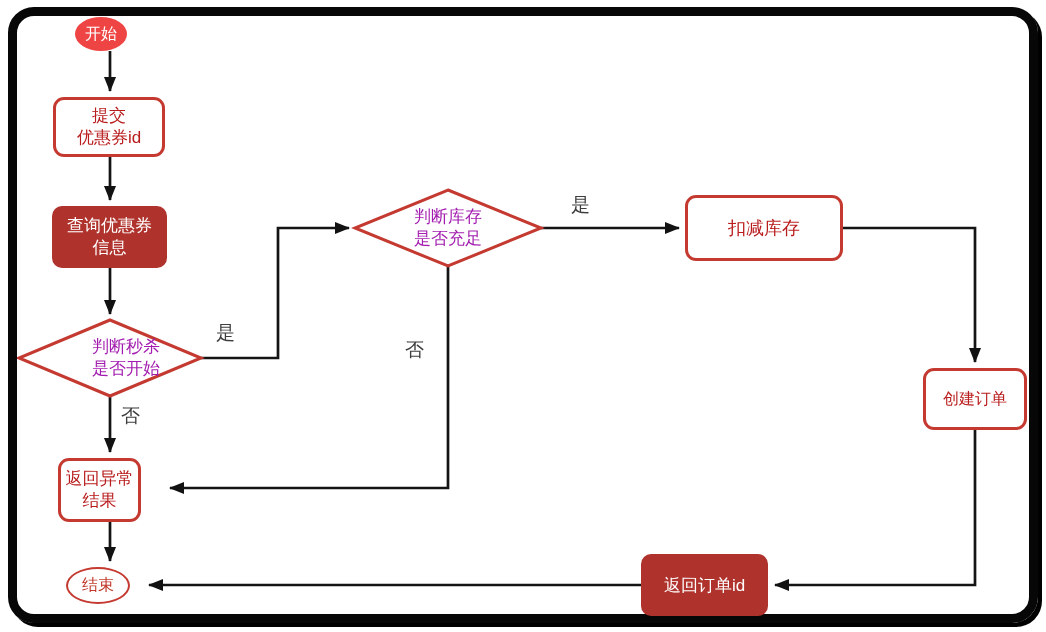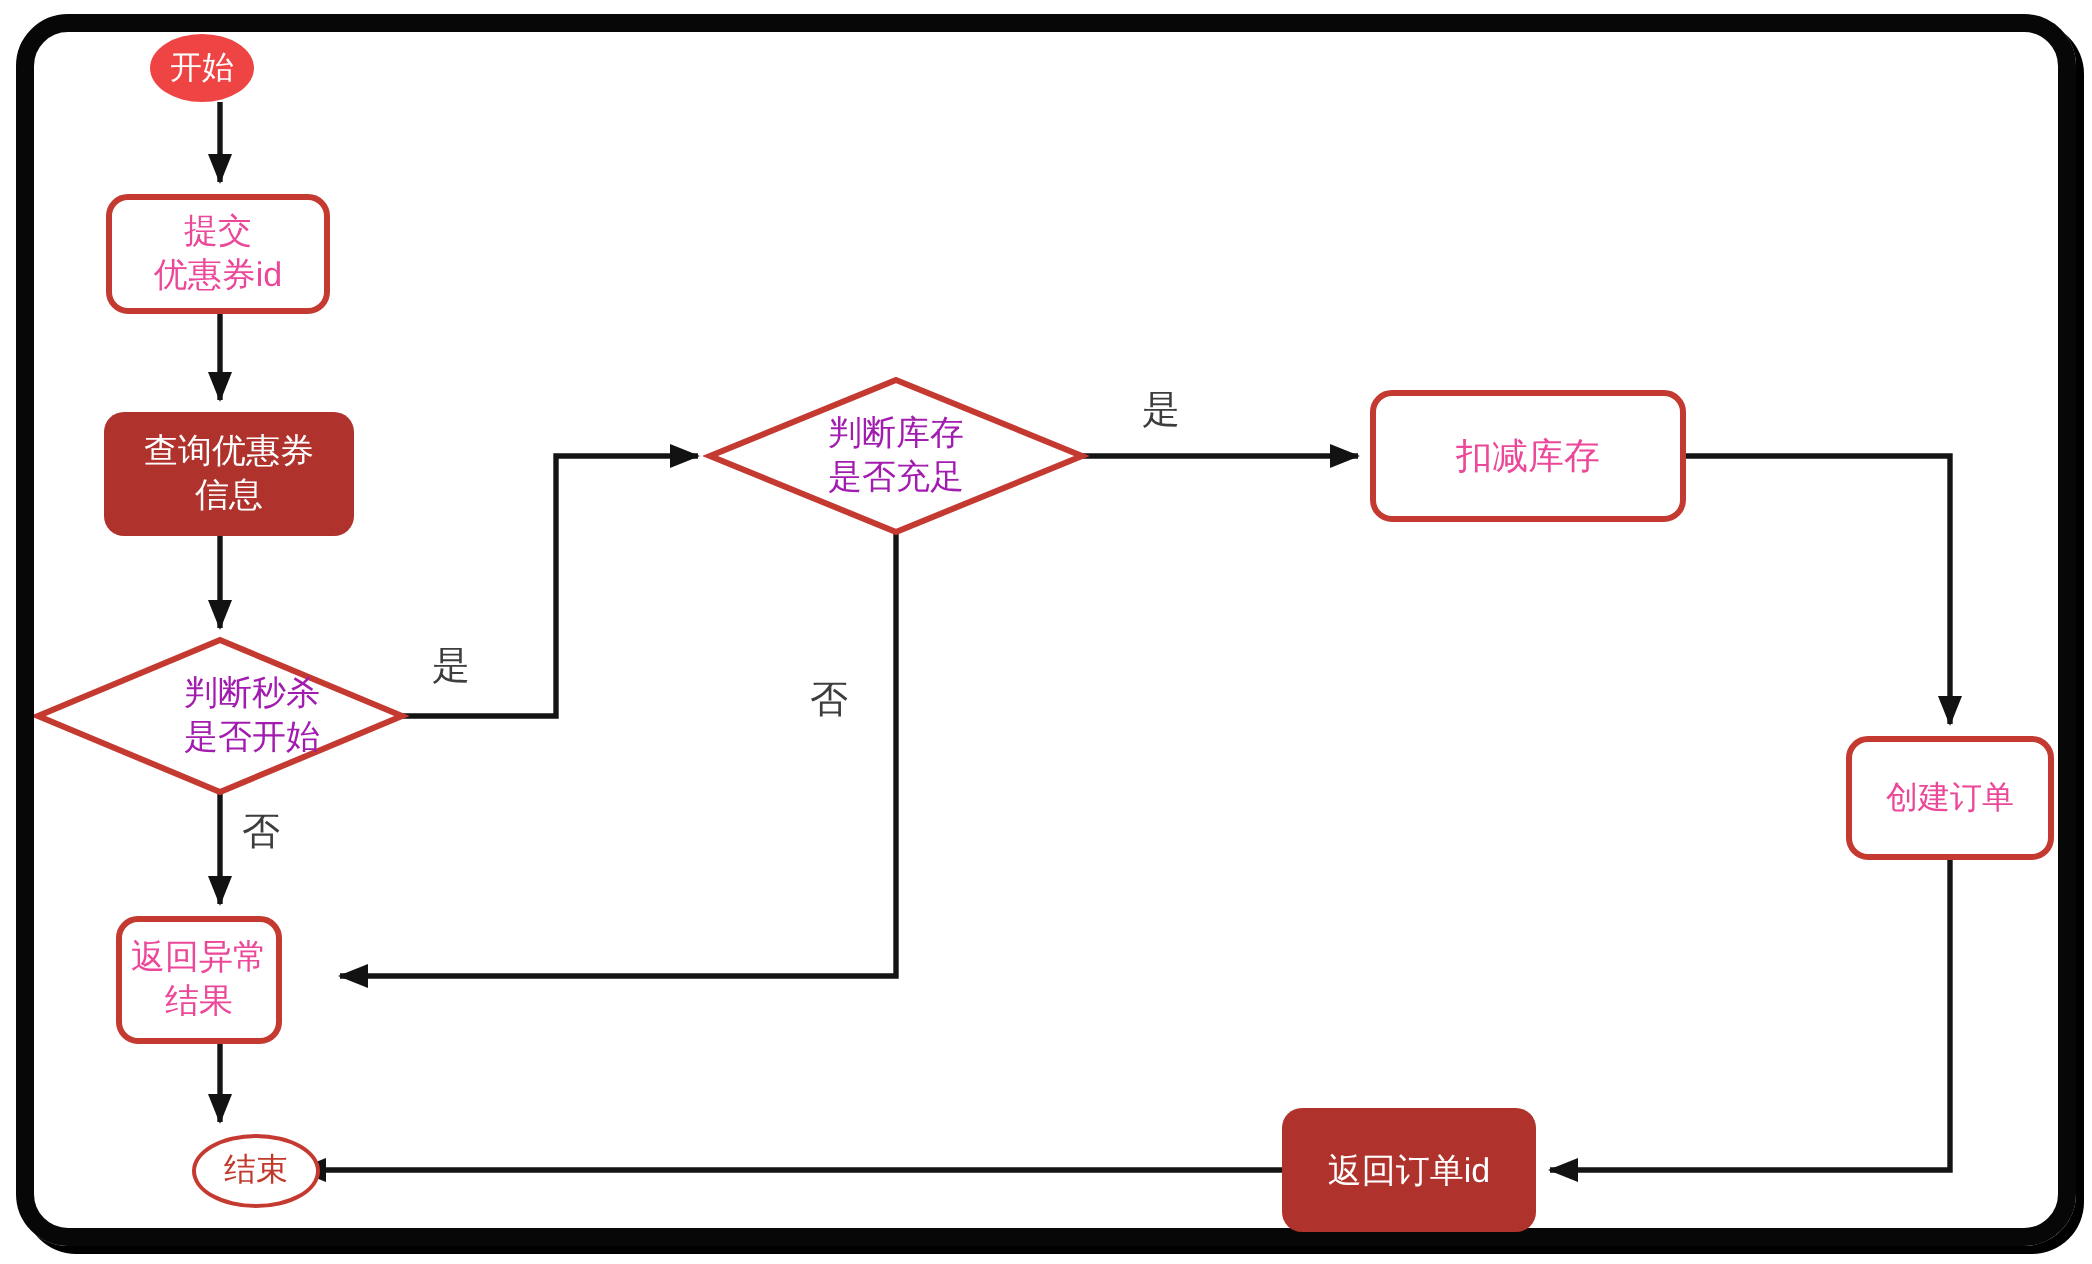--- a/index.html
+++ b/index.html
@@ -16,21 +16,21 @@
     background:transparent;pointer-events:none;
   }
   svg.edges{position:absolute;left:0;top:0;width:1046px;height:632px;}
   .node{
     position:absolute;display:flex;align-items:center;justify-content:center;
     text-align:center;box-sizing:border-box;
   }
   .nlines{display:flex;flex-direction:column;line-height:1.32;}
   .terminator{border-radius:50%;}
   .fill-red{background:#AF322C;color:#ffffff;border-radius:10px;font-size:17px;}
-  .outline{background:#ffffff;border:3px solid #C43A31;border-radius:11px;color:#ec4899;font-size:17px;}
+  .outline{background:#ffffff;border:3px solid #C43A31;border-radius:11px;color:#b91c1c;font-size:17px;}
   .start-node{background:#ef4444;color:#ffffff;font-size:16px;}
   .end-node{background:#ffffff;border:2.5px solid #C43A31;color:#C0392B;font-size:16px;}
   .dtext{
     position:absolute;display:flex;align-items:center;justify-content:center;
     text-align:center;color:#a21caf;font-size:17px;
   }
   .elabel{position:absolute;color:#3d3d3d;font-size:19px;}
 </style>
 </head>
 <body>
@@ -66,42 +66,42 @@
   <span>开始</span>
 </div>
 
 <div class="node outline" style="left:53px;top:97px;width:112px;height:60px;">
   <div class="nlines">
     <span>提交</span>
     <span>优惠券id</span>
   </div>
 </div>
 
-<div class="node fill-red" style="left:52px;top:206px;width:125px;height:62px;">
+<div class="node fill-red" style="left:52px;top:206px;width:115px;height:62px;">
   <div class="nlines">
     <span>查询优惠券</span>
     <span>信息</span>
   </div>
 </div>
 
 <div class="dtext" style="left:51px;top:326px;width:150px;height:64px;">
   <div class="nlines">
     <span>判断秒杀</span>
     <span>是否开始</span>
   </div>
 </div>
 
 <div class="node outline" style="left:58px;top:458px;width:83px;height:64px;">
   <div class="nlines">
     <span>返回异常</span>
     <span>结果</span>
   </div>
 </div>
 
-<div class="node terminator end-node" style="left:96px;top:567px;width:64px;height:37px;">
+<div class="node terminator end-node" style="left:66px;top:567px;width:64px;height:37px;">
   <span>结束</span>
 </div>
 
 <div class="dtext" style="left:373px;top:196px;width:150px;height:64px;">
   <div class="nlines">
     <span>判断库存</span>
     <span>是否充足</span>
   </div>
 </div>
 

